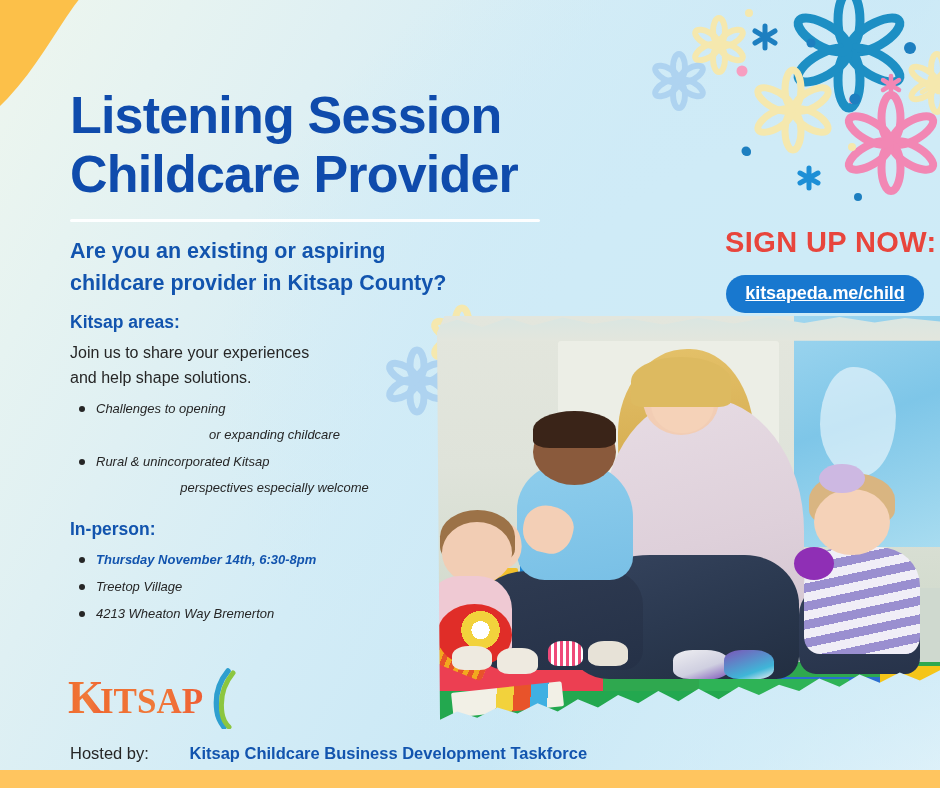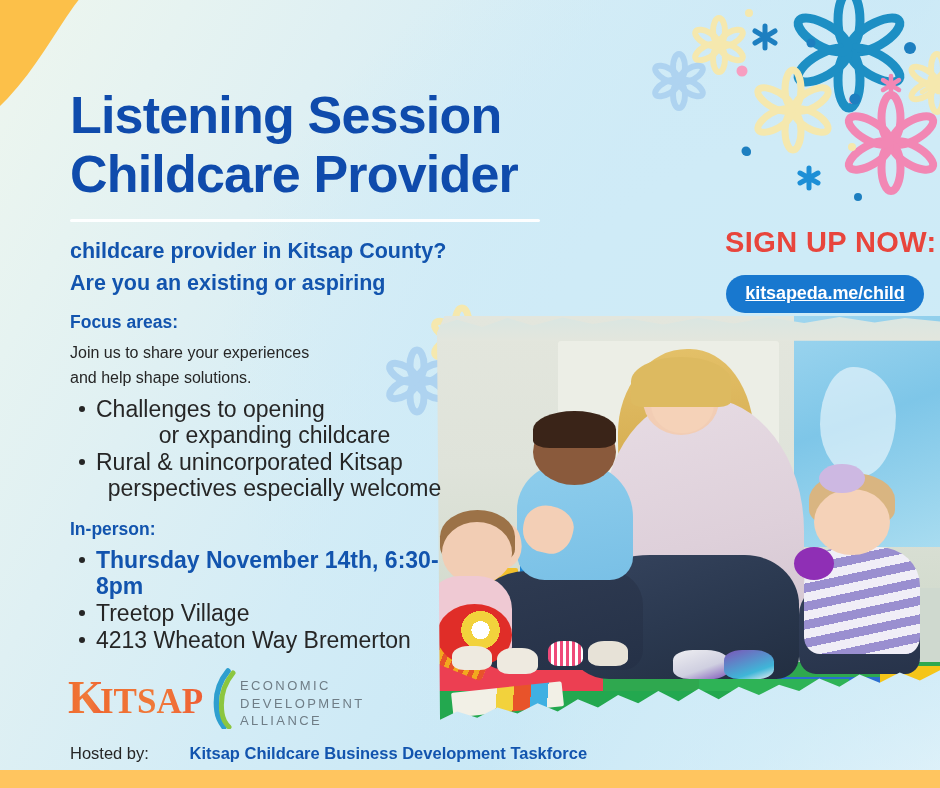--- a/index.html
+++ b/index.html
@@ -143,21 +143,21 @@
   .subhead{
     position:absolute;left:70px;top:235px;width:460px;
     color:#1254ae;font-weight:700;font-size:21.5px;line-height:32px;
   }
   .section{position:absolute;left:70px;}
   .sec-focus{top:310px;width:380px;}
   .sec-inperson{top:517px;width:380px;}
   .sec-label{color:#1254ae;font-weight:700;font-size:17.5px;line-height:24px;}
   .sec-body{color:#262626;font-size:16px;line-height:25px;margin-top:6px;font-weight:400;}
   ul.bullets{margin:6px 0 0 0;padding:0 0 0 26px;list-style:none;}
-  ul.bullets li{position:relative;color:#262626;font-size:23px;line-height:26px;margin-bottom:1px;}
+  ul.bullets li{position:relative;color:#262626;font-size:13px;line-height:26px;margin-bottom:1px;font-style:italic;}
   ul.bullets li:before{content:"";position:absolute;left:-17px;top:10px;width:6px;height:6px;border-radius:50%;background:#262626;}
   ul.bullets li.strong{color:#1254ae;font-weight:700;}
   ul.bullets li.strong:before{background:#262626;}
   .indent2{display:block;padding-left:3px;text-align:center;}
 
   
   .signup{position:absolute;left:725px;top:226px;width:200px;text-align:center;}
   .signup-label{color:#e8453c;font-weight:700;font-size:29px;letter-spacing:.4px;white-space:nowrap;text-align:right;}
   .signup-pill{
     display:inline-block;margin-top:16px;background:#1878cf;color:#fff;font-weight:700;font-size:18px;
@@ -351,26 +351,26 @@
   </div>
 
   <div class="title">
     <div>Listening Session</div>
     <div>Childcare Provider</div>
   </div>
 
   <div class="divider"></div>
 
   <div class="subhead">
+    <div>Are you an existing or aspiring</div>
     <div>childcare provider in Kitsap County?</div>
-    <div>Are you an existing or aspiring</div>
   </div>
 
   <div class="section sec-focus">
-    <div class="sec-label">Focus areas:</div>
+    <div class="sec-label">Kitsap areas:</div>
     <div class="sec-body">
       <div>Join us to share your experiences</div>
       <div>and help shape solutions.</div>
     </div>
     <ul class="bullets">
       <li>
         <span>Challenges to opening</span>
         <span class="indent2">or expanding childcare</span>
       </li>
       <li>
@@ -407,25 +407,20 @@
         <text x="0" y="40" font-family="'Liberation Serif', serif" font-size="46" font-weight="700" fill="url(#kg)" letter-spacing="-1">K</text>
         <text x="32" y="40" font-family="'Liberation Serif', serif" font-size="35" font-weight="700" fill="url(#kg)" letter-spacing="0">ITSAP</text>
       </svg>
     </div>
     <div class="logo-swoosh">
       <svg width="34" height="62" viewBox="0 0 34 62" xmlns="http://www.w3.org/2000/svg" aria-hidden="true">
         <path d="M20,4 C10,16 7,30 9,44 C10,52 13,56 16,60" stroke="#2f9fcf" stroke-width="5.5" fill="none" stroke-linecap="round"></path>
         <path d="M25,6 C15,18 12,32 14,46 C15,53 18,57 21,60" stroke="#8cc63f" stroke-width="5" fill="none" stroke-linecap="round"></path>
       </svg>
     </div>
-    <div class="logo-eda">
-      <div>ECONOMIC</div>
-      <div>DEVELOPMENT</div>
-      <div>ALLIANCE</div>
-    </div>
   </div>
 
   <div class="hosted">
     <span>Hosted by:</span>
     <b>Kitsap Childcare Business Development Taskforce</b>
   </div>
 
   <div class="bottom-bar"></div>
 </div>
 

